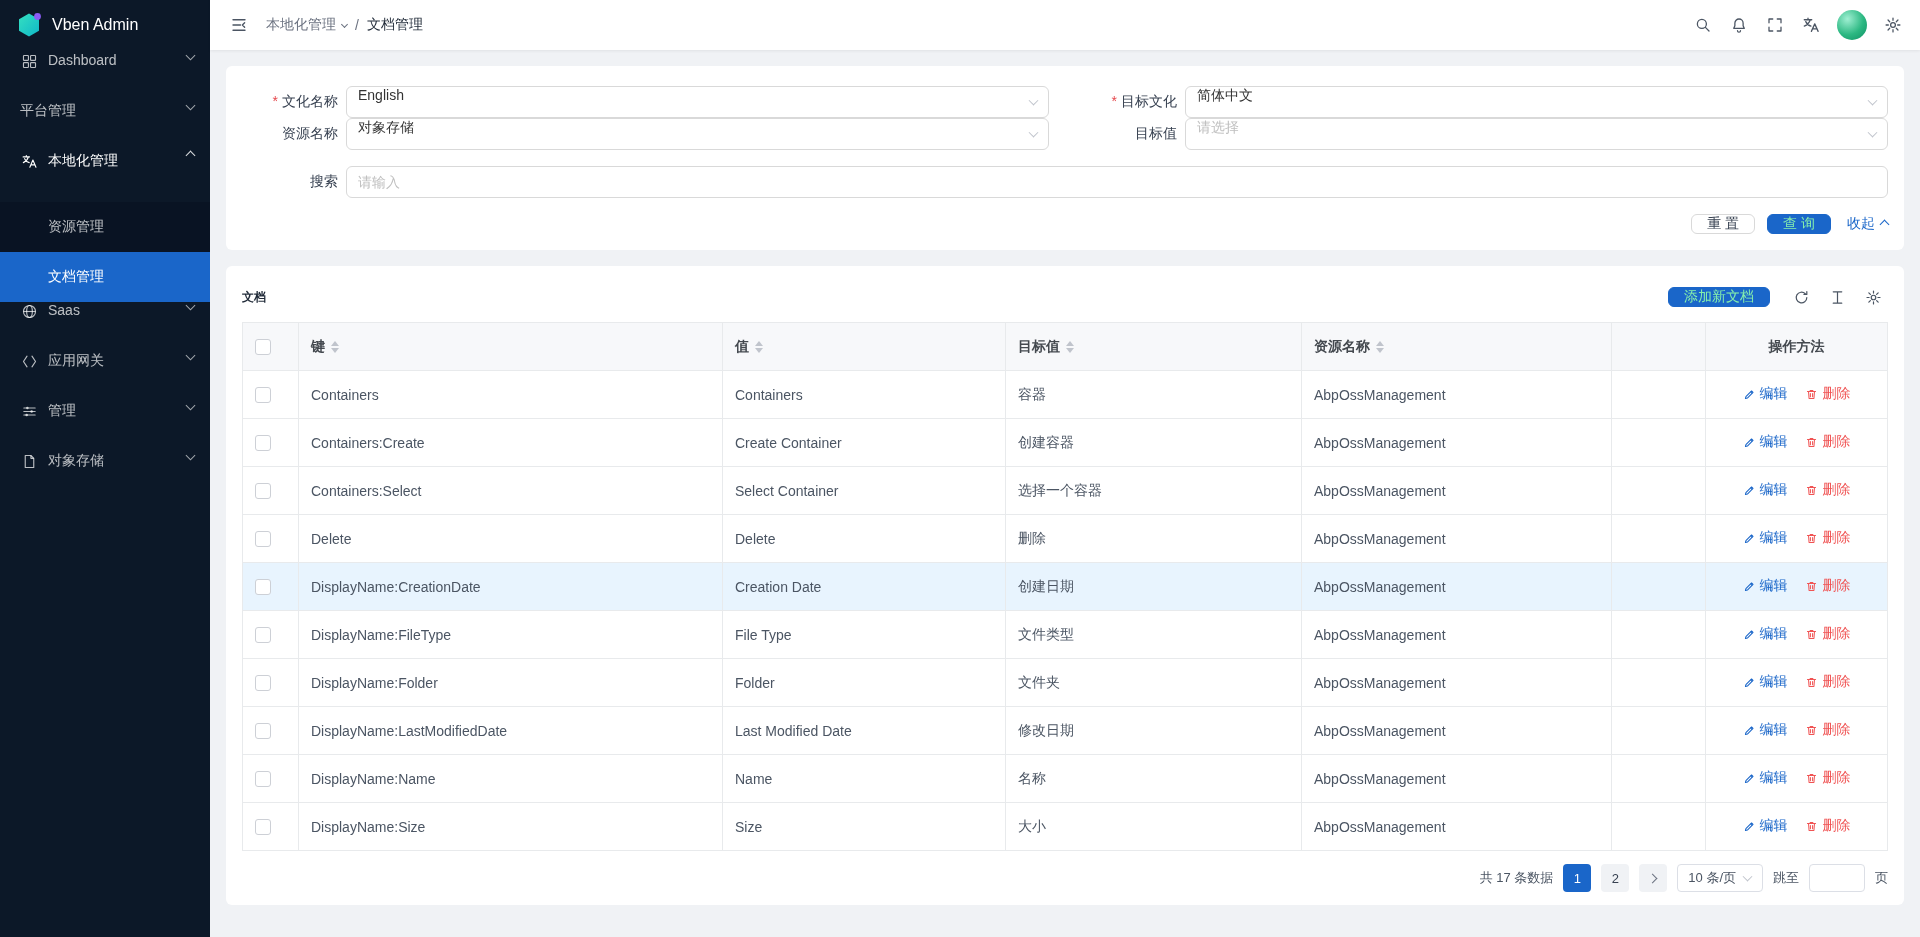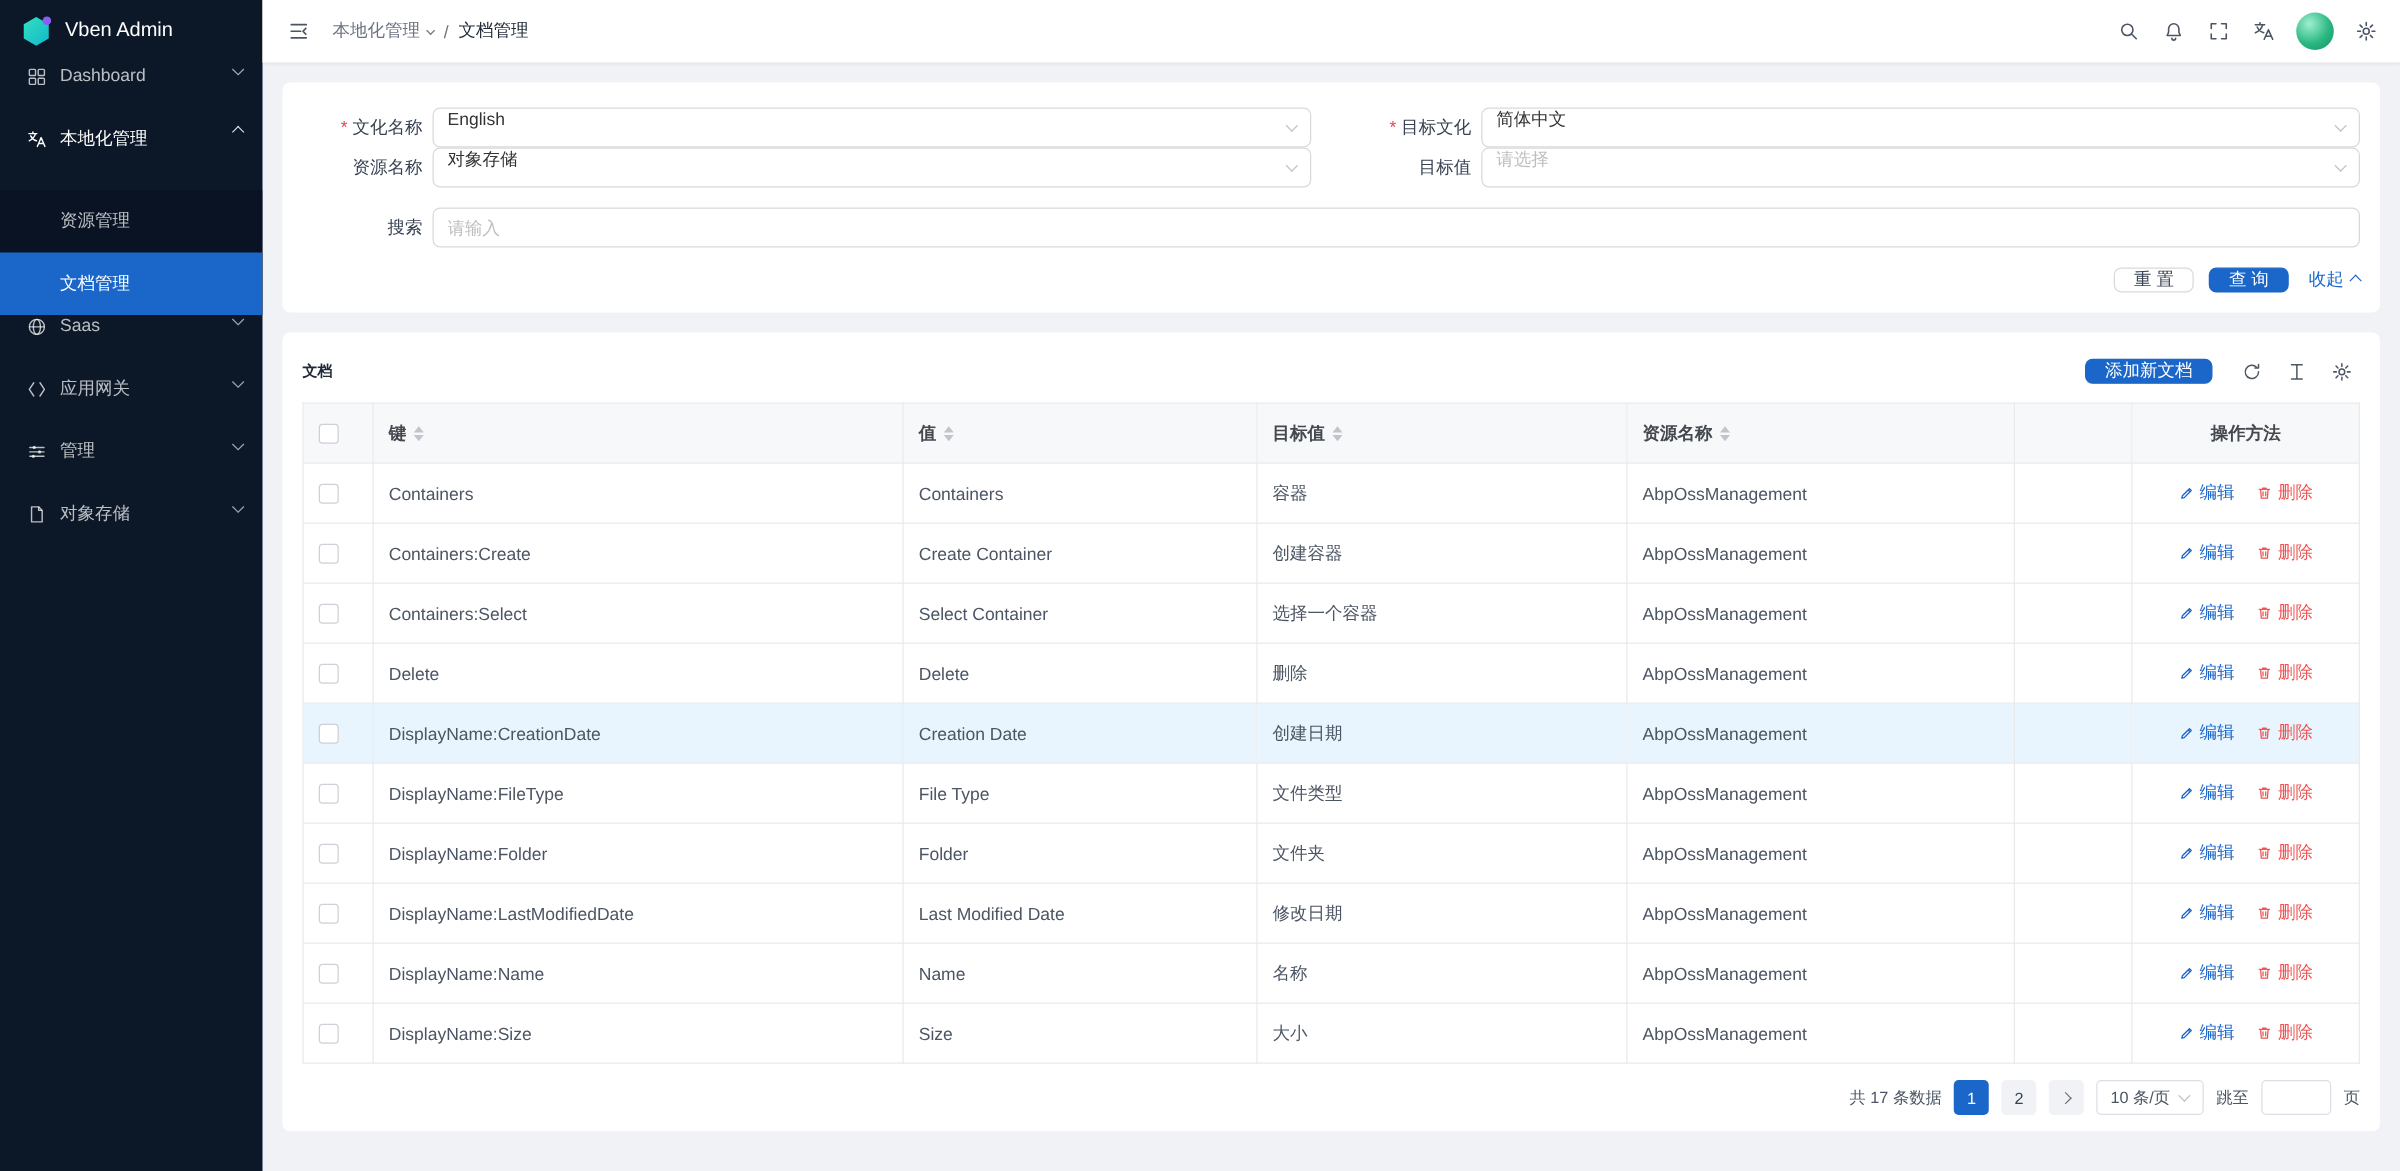--- a/index.html
+++ b/index.html
@@ -60,21 +60,21 @@
   .required::before{content:"*";color:#e5484d;margin-right:4px}
   .select{flex:1;height:32px;border:1px solid #d9d9d9;border-radius:6px;display:flex;align-items:flex-start;padding:0 28px 0 11px;position:relative;cursor:pointer;background:#fff;color:#333;min-width:0}
   .select .sel-text{overflow:hidden;text-overflow:ellipsis;white-space:nowrap}
   .sel-caret{position:absolute;right:11px;top:50%;width:7px;height:7px;border-right:1.5px solid #c0c4cc;border-bottom:1.5px solid #c0c4cc;transform:translateY(-70%) rotate(45deg)}
   .placeholder-text{color:#bfbfbf}
   .filter-row2{display:flex;align-items:center;margin-top:16px}
   .text-input{flex:1;height:32px;border:1px solid #d9d9d9;border-radius:6px;padding:0 11px;font:inherit;color:#333;outline:none;background:#fff}
   .text-input::placeholder{color:#bfbfbf}
   .filter-actions{display:flex;justify-content:flex-end;align-items:center;gap:12px;margin-top:16px}
   .btn{height:20px;padding:0 15px;border-radius:6px;border:1px solid #d9d9d9;background:#fff;color:#374151;font:inherit;cursor:pointer;display:inline-flex;align-items:center;justify-content:center}
-  .btn.primary{background:var(--primary);border-color:var(--primary);color:#ffffff}
+  .btn.primary{background:var(--primary);border-color:var(--primary);color:#86efac}
   .link-btn{color:var(--primary);display:inline-flex;align-items:center;gap:6px;cursor:pointer;margin-left:4px}
   .link-btn .chev{opacity:1}
 
   
   .table-card{margin-top:16px;padding:8px 16px 0}
   .table-toolbar{display:flex;align-items:center;height:46px}
   .table-title{font-size:12px;font-weight:600;color:#1f2937}
   .toolbar-right{margin-left:auto;display:flex;align-items:center;gap:6px}
   .tool-icon{width:30px;height:30px;display:flex;align-items:center;justify-content:center;color:#4b5563;cursor:pointer;border-radius:4px}
   .toolbar-right .btn.primary{margin-right:10px}
@@ -133,20 +133,24 @@
               <rect x="3.5" y="3.5" width="7" height="7" rx="1"></rect>
               <rect x="13.5" y="3.5" width="7" height="7" rx="1"></rect>
               <rect x="3.5" y="13.5" width="7" height="7" rx="1"></rect>
               <rect x="13.5" y="13.5" width="7" height="7" rx="1"></rect>
             </svg>
         </span>
         <span>Dashboard</span>
         <span class="chev"></span>
       </div>
 
+      <div class="menu-item no-icon">
+        <span>平台管理</span>
+        <span class="chev"></span>
+      </div>
 
       <div class="menu-item open">
         <span class="mi-icon">
           <svg width="17" height="17" viewBox="0 0 24 24" fill="none" stroke="currentColor" stroke-width="1.6" stroke-linecap="round" stroke-linejoin="round">
               <path d="M3 5.5h9M7.5 3.5v2M10.5 5.5c-1.1 3.6-3.9 6.6-7.2 8.1M5 8c1.5 2.8 4 5 6.6 5.6"></path>
               <path d="M12.5 20l4.3-10 4.3 10M14.3 16.7h5"></path>
             </svg>
         </span>
         <span>本地化管理</span>
         <span class="chev up"></span>

